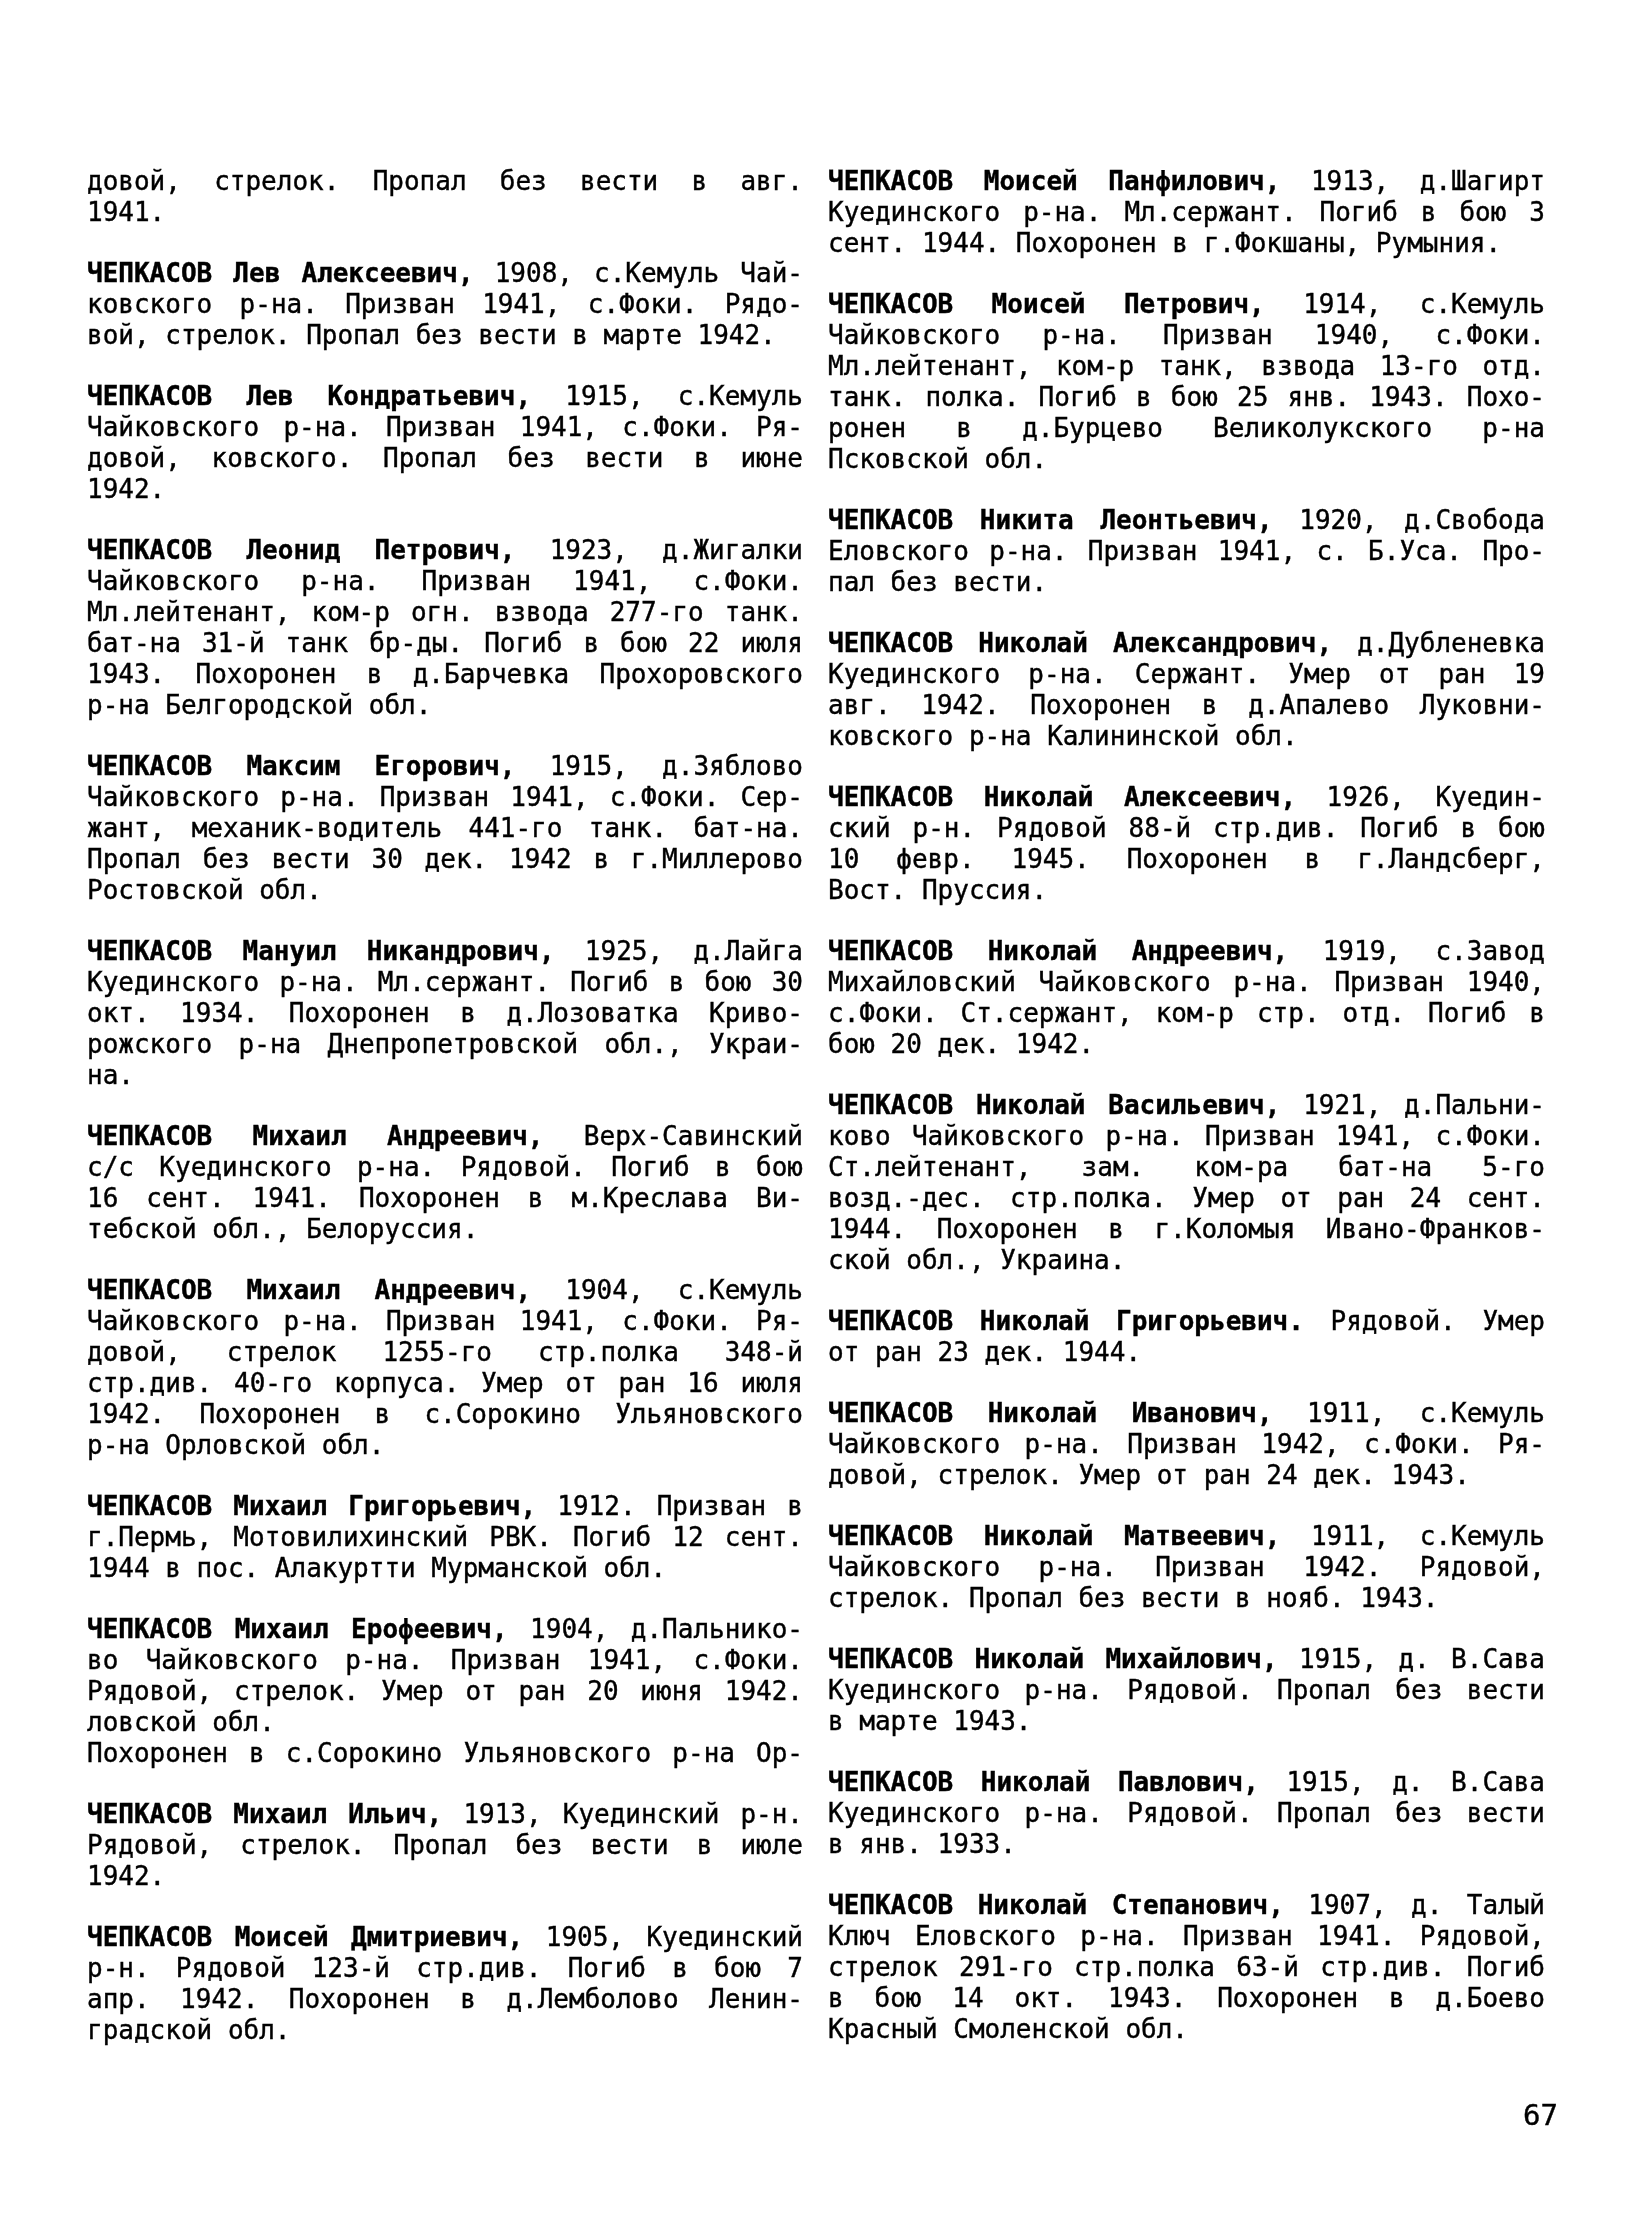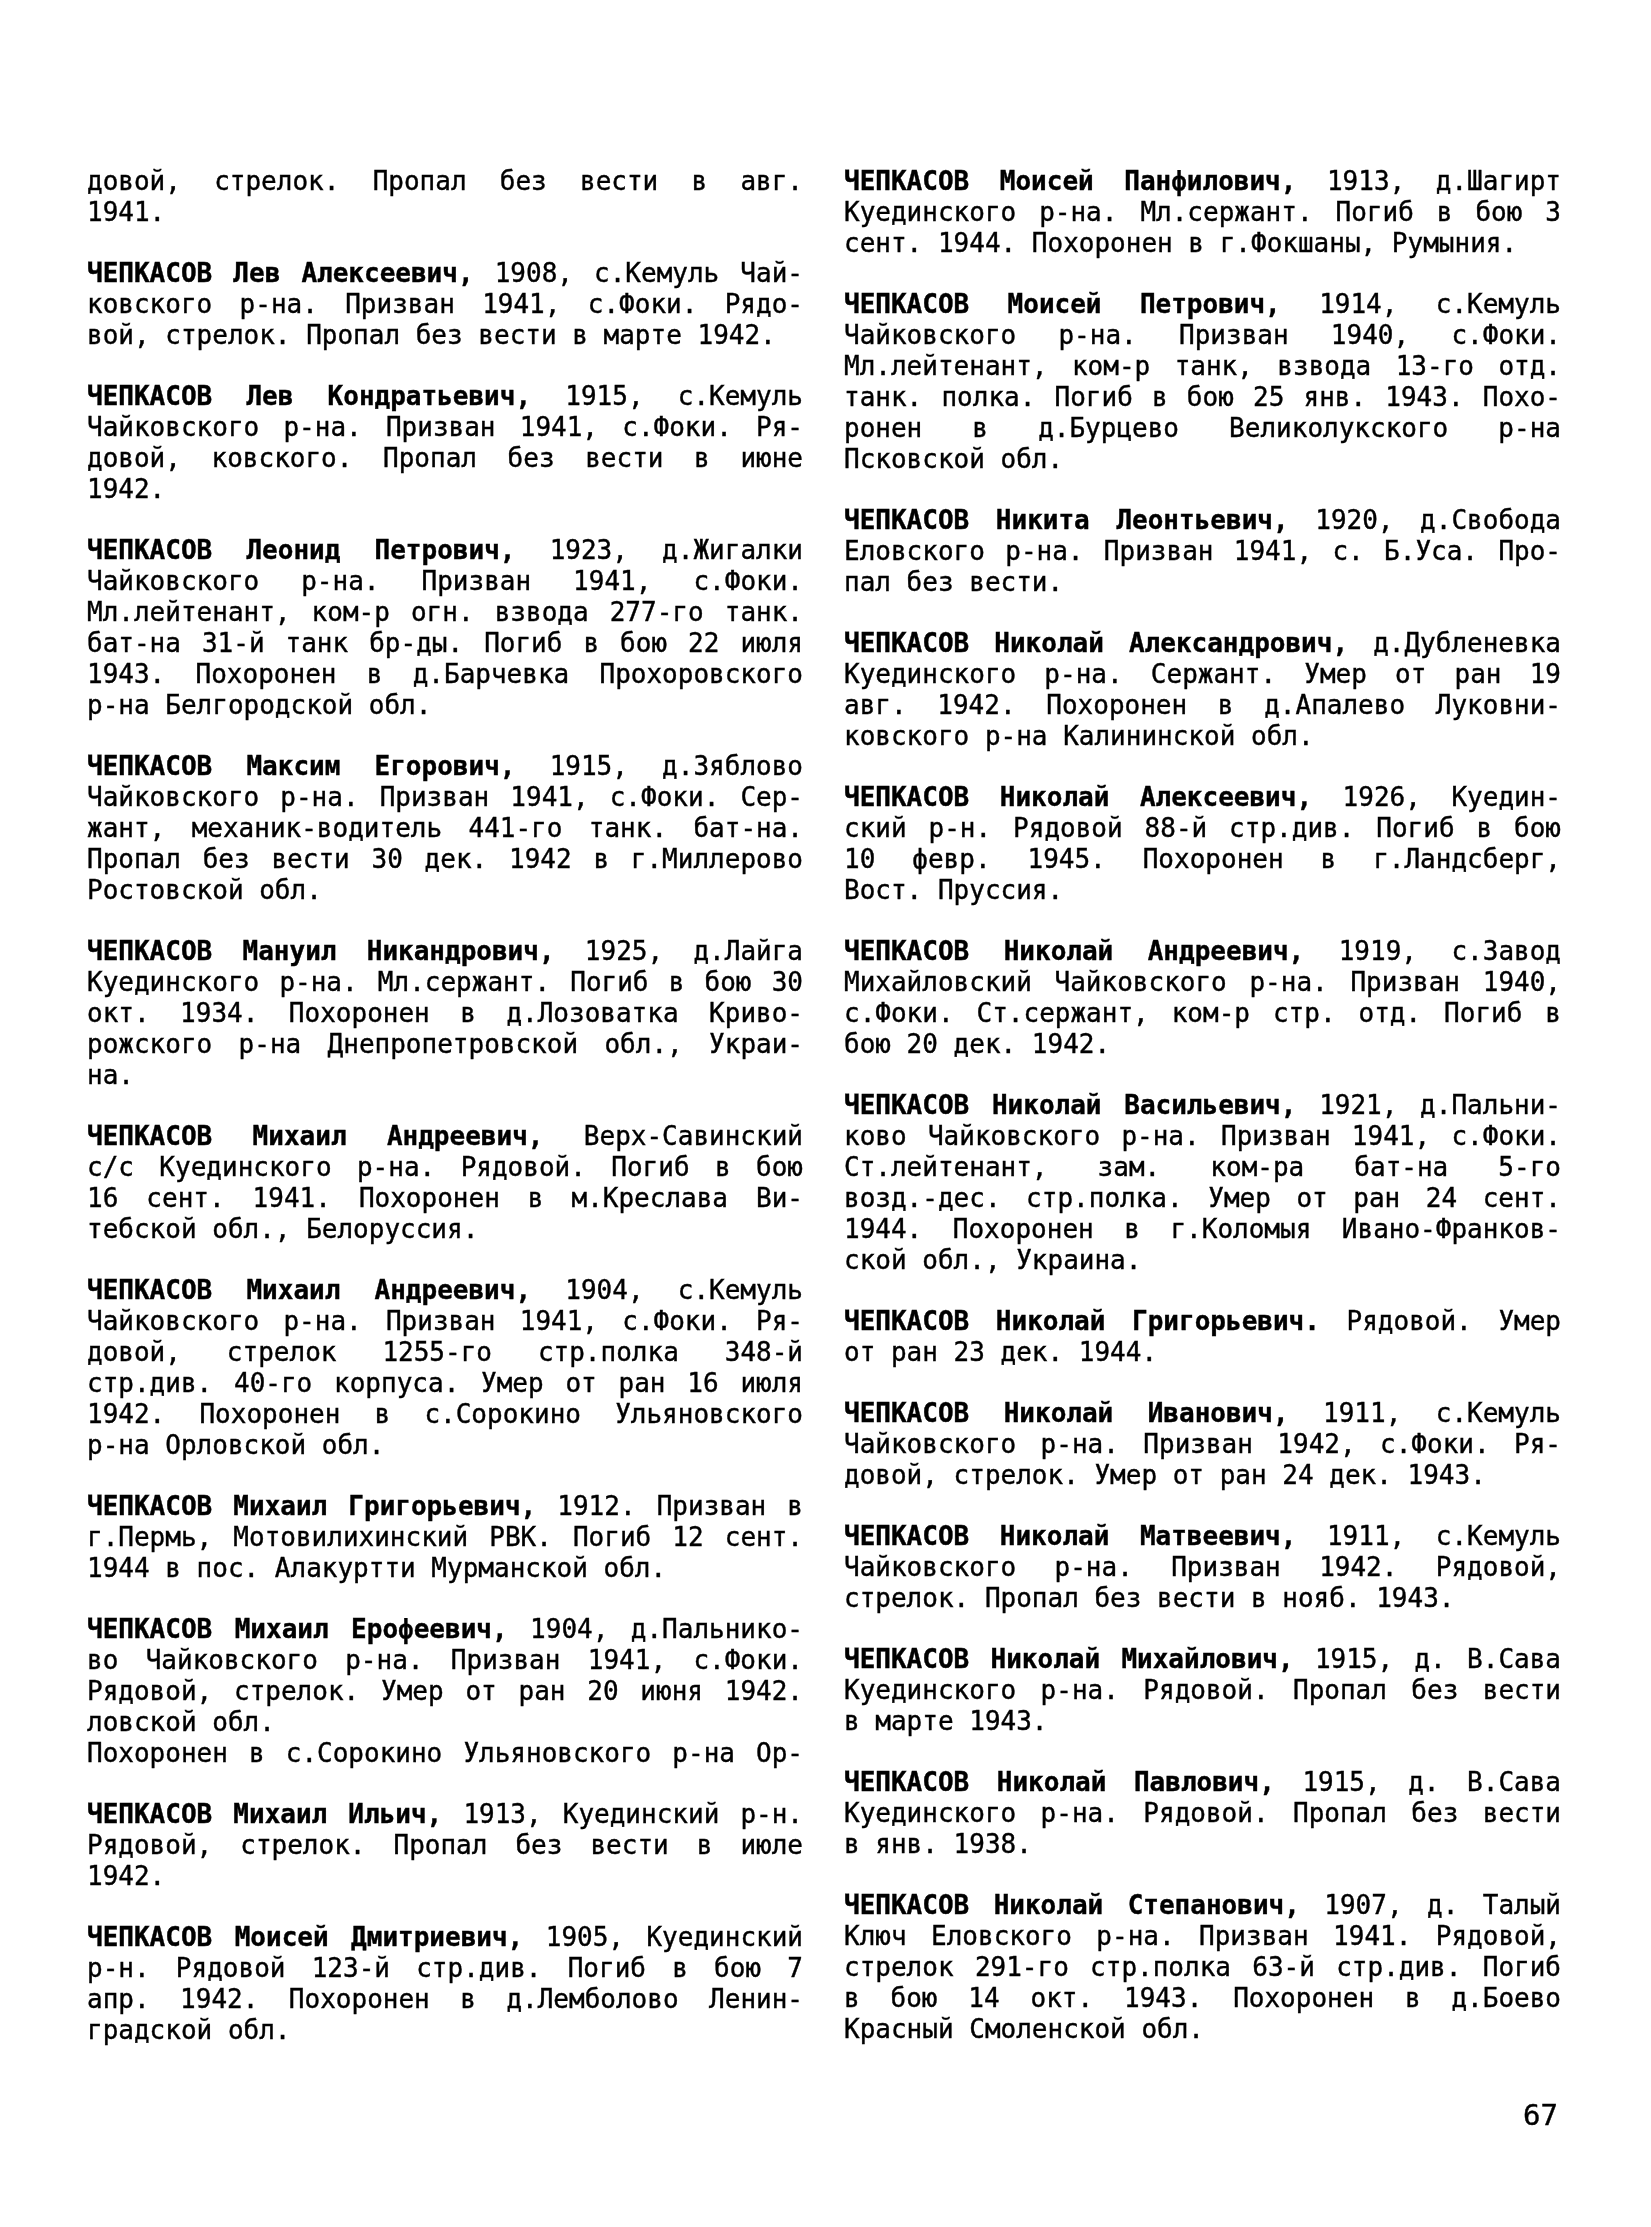--- a/index.html
+++ b/index.html
@@ -14,21 +14,21 @@
     background: #ffffff;
     color: #000000;
     font-family: "DejaVu Sans Mono", "Liberation Mono", monospace;
     overflow: hidden;
   }
   .cols {
     position: absolute;
     top: 166px;
     left: 87px;
     display: flex;
-    gap: 41px;
+    gap: 25px;
     justify-content: flex-end;
   }
   .col {
     font-size: 26px;
     line-height: 31px;
     letter-spacing: 0;
     -webkit-text-stroke: 0.4px currentColor;
   }
   .col.left  { width: 716px; }
   .col.right { width: 717px; }
@@ -195,21 +195,21 @@
           <div class="ln last">стрелок. Пропал без вести в нояб. 1943.</div>
         </div>
         <div class="entry">
           <div class="ln"><span class="nm">ЧЕПКАСОВ Николай Михайлович,</span> 1915, д. В.Сава</div>
           <div class="ln">Куединского р-на. Рядовой. Пропал без вести</div>
           <div class="ln last">в марте 1943.</div>
         </div>
         <div class="entry">
           <div class="ln"><span class="nm">ЧЕПКАСОВ Николай Павлович,</span> 1915, д. В.Сава</div>
           <div class="ln">Куединского р-на. Рядовой. Пропал без вести</div>
-          <div class="ln last">в янв. 1938.</div>
+          <div class="ln last">в янв. 1933.</div>
         </div>
         <div class="entry">
           <div class="ln"><span class="nm">ЧЕПКАСОВ Николай Степанович,</span> 1907, д. Талый</div>
           <div class="ln">Ключ Еловского р-на. Призван 1941. Рядовой,</div>
           <div class="ln">стрелок 291-го стр.полка 63-й стр.див. Погиб</div>
           <div class="ln">в бою 14 окт. 1943. Похоронен в д.Боево</div>
           <div class="ln last">Красный Смоленской обл.</div>
         </div>
       </div>
   </div>

